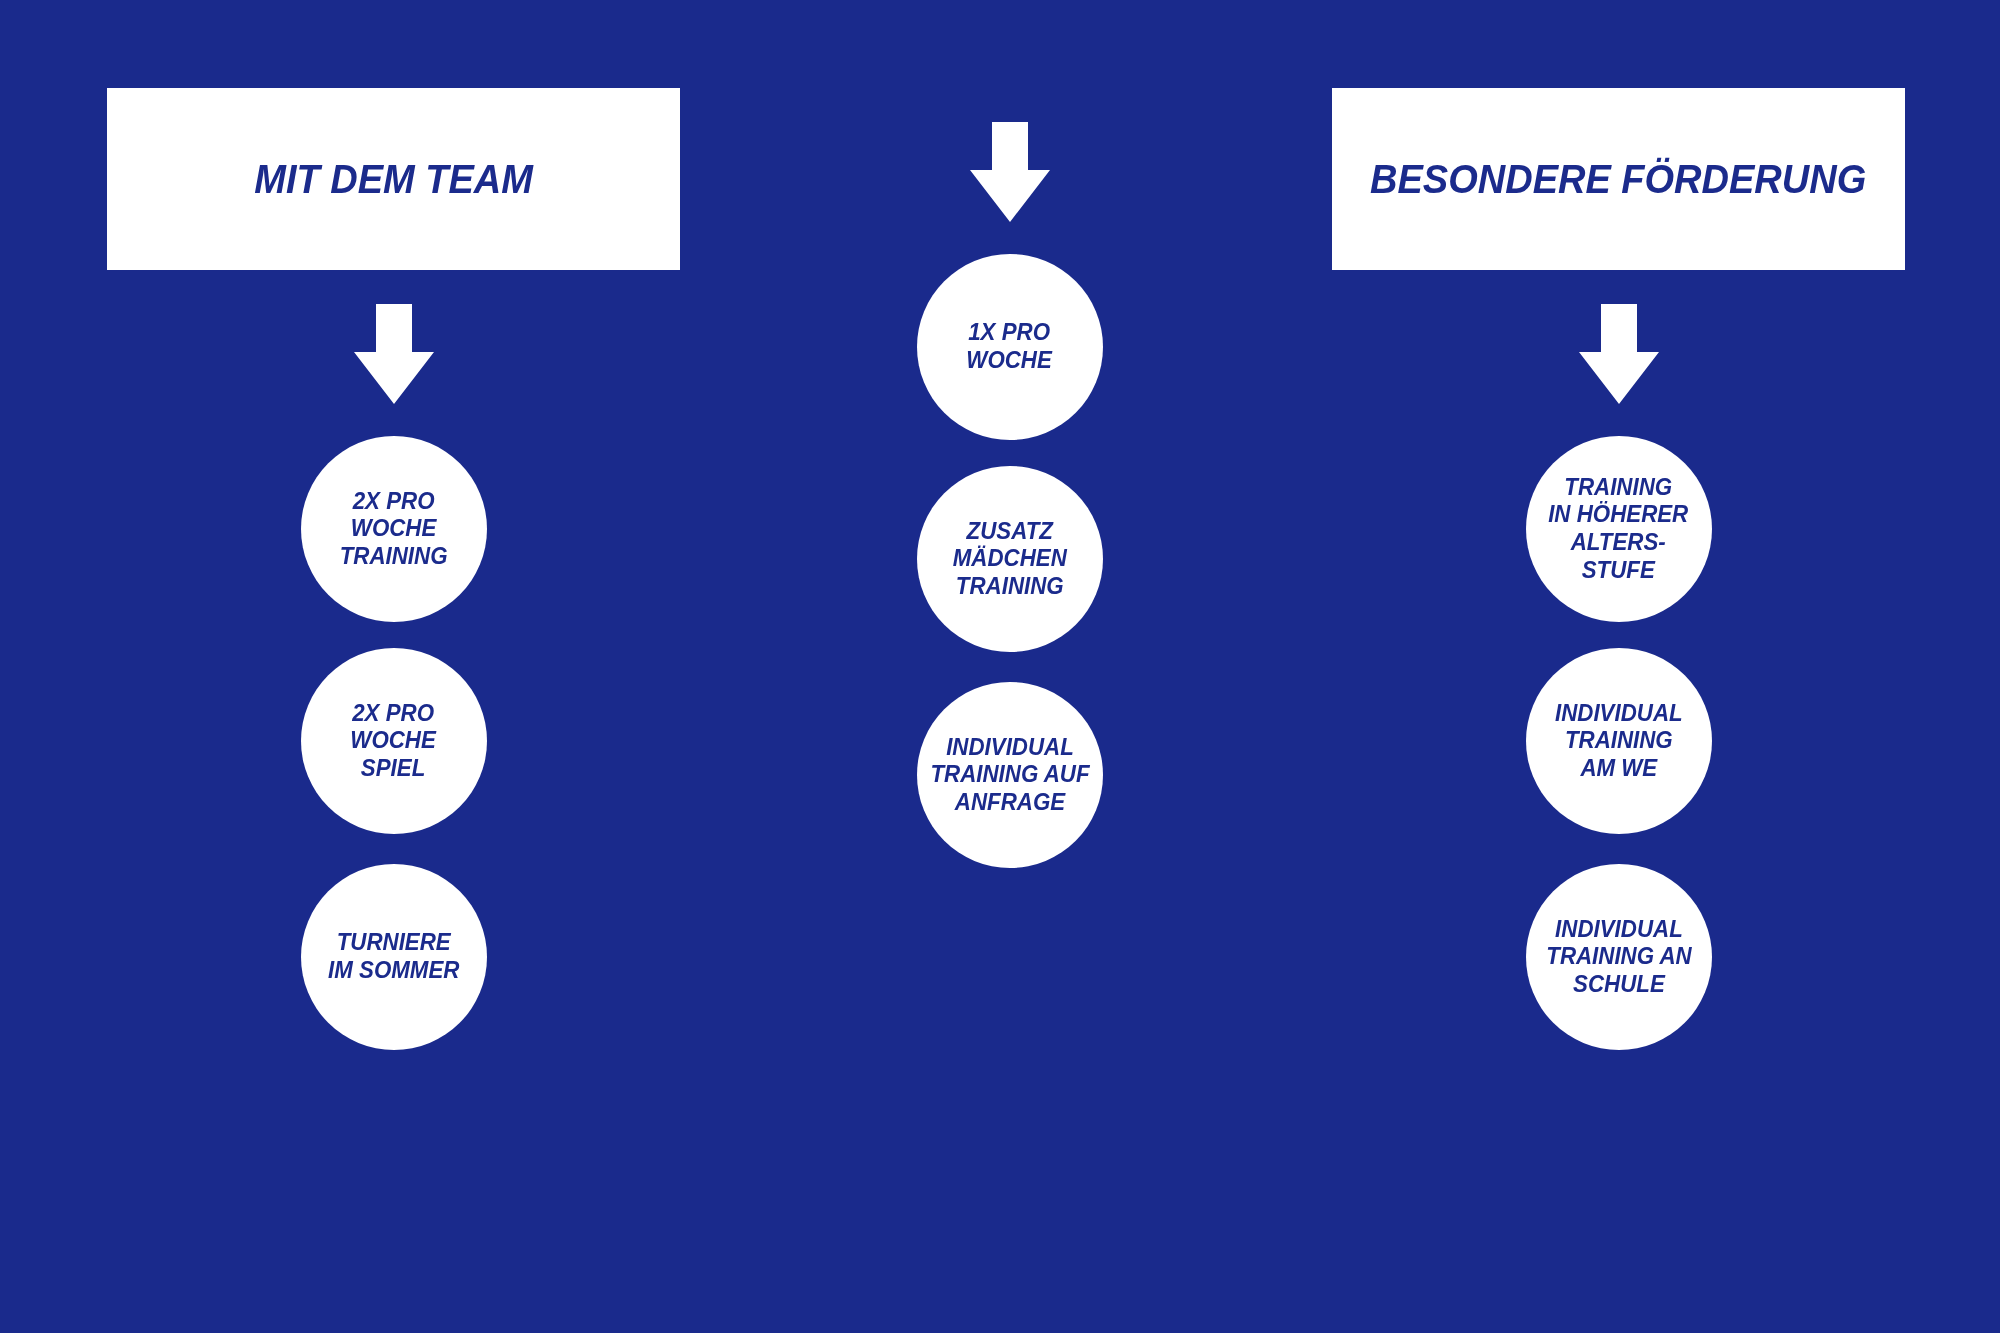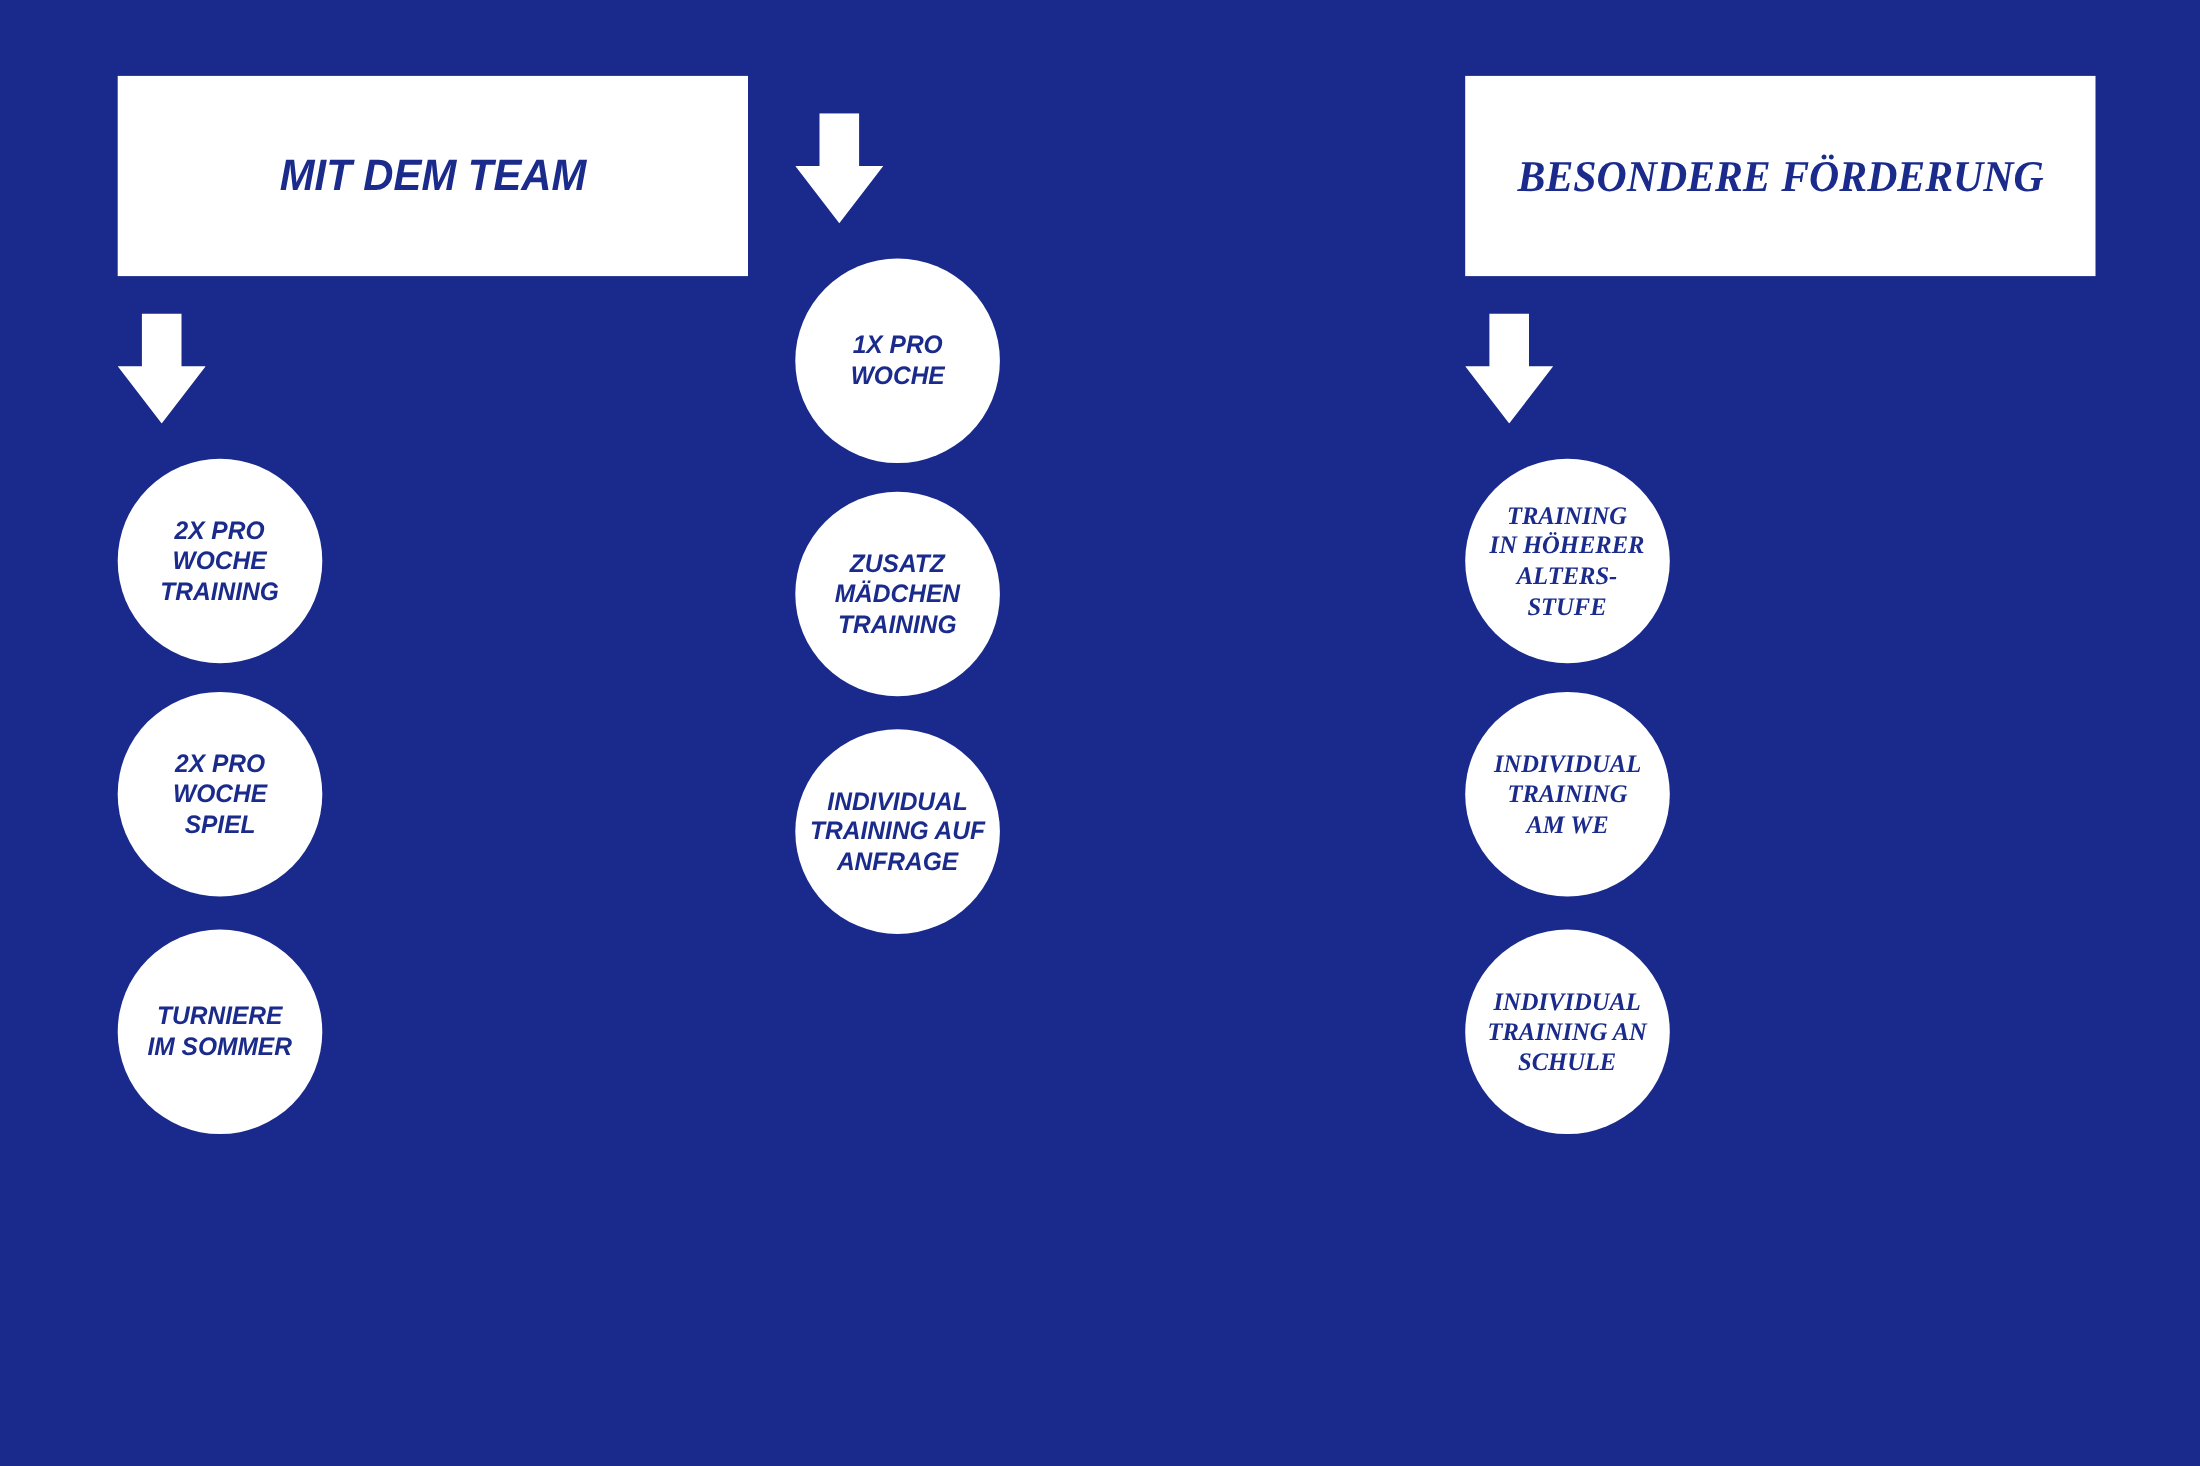--- a/index.html
+++ b/index.html
@@ -12,29 +12,29 @@
   .canvas{
     position:relative;
     width:2000px;
     height:1333px;
     background:var(--bg);
     overflow:hidden;
     font-family:"Liberation Sans", sans-serif;
   }
   .column{
     position:absolute;
-    top:69px;
+    top:88px;
     width:573px;
     display:flex;
     flex-direction:column;
-    align-items:flex-start;
+    align-items:center;
   }
   .col-0{left:107px;}
   .col-1{left:723px;}
-  .col-2{left:1332px;font-family:Liberation Serif, serif;}
+  .col-2{left:1332px;}
   .header-box{
     width:100%;
     height:182px;
     background:var(--box);
     display:flex;
     align-items:center;
     justify-content:center;
   }
   .header-text{
     font-style:italic;

